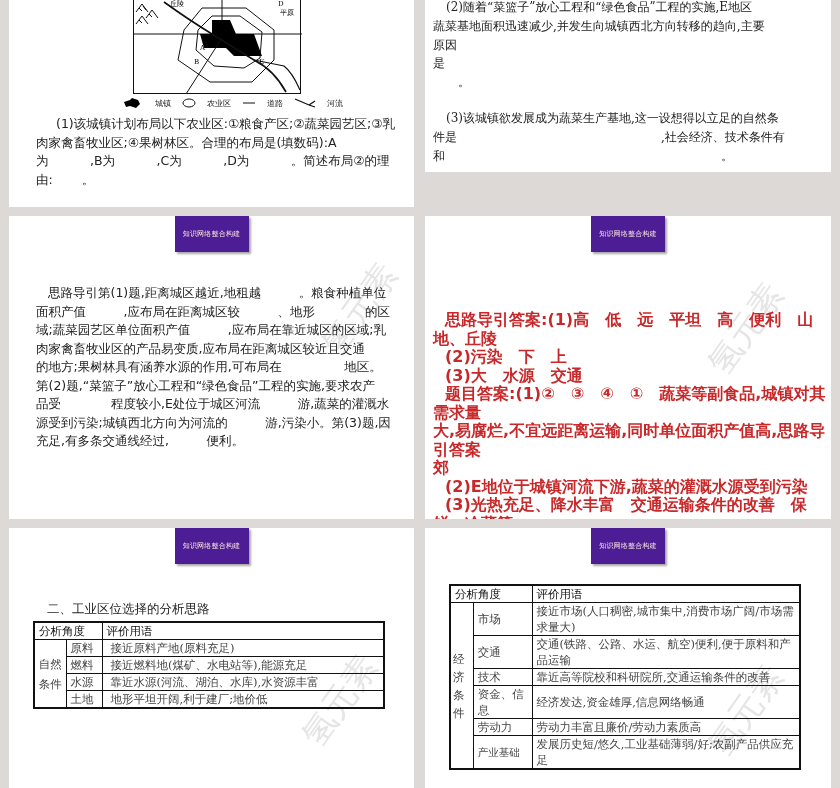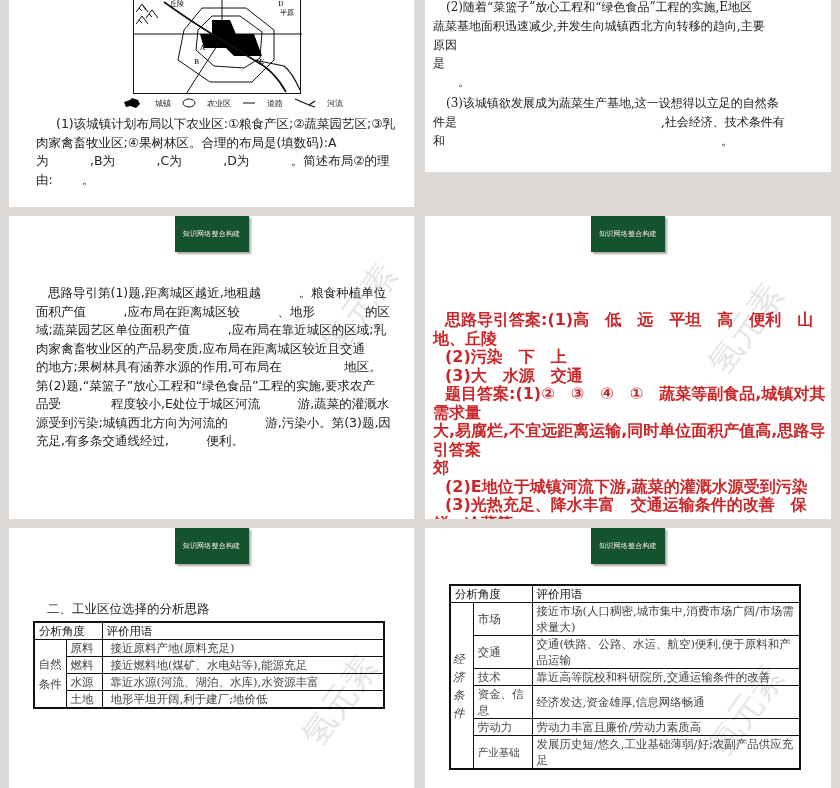--- a/index.html
+++ b/index.html
@@ -8,21 +8,21 @@
   .panel { position: absolute; background: #fff; overflow: hidden; }
   .p1 { left: 9px;   top: 0;     width: 405px; height: 207px; }
   .p2 { left: 425px; top: 0;     width: 406px; height: 172px; }
   .p3 { left: 9px;   top: 216px; width: 405px; height: 303px; }
   .p4 { left: 425px; top: 216px; width: 406px; height: 303px; }
   .p5 { left: 9px;   top: 528px; width: 405px; height: 260px; }
   .p6 { left: 425px; top: 528px; width: 406px; height: 260px; }
 
   .badge {
     position: absolute; top: 0; left: 50%; transform: translateX(-50%);
-    width: 74px; height: 36px; background: #14532d; color: #fbe9dd;
+    width: 74px; height: 36px; background: #4c1d95; color: #fbe9dd;
     font-size: 7px; display: flex; align-items: center; justify-content: center;
     box-shadow: 2px 2px 2px rgba(0,0,0,0.35); letter-spacing: 0.2px;
   }
   .txt { position: absolute; font-size: 12.5px; line-height: 18.5px; }
   .serif { font-family: "DejaVu Serif", "Liberation Serif", serif; }
   .red { color: #c8282a; font-weight: bold; }
 
   
   .map { position: absolute; left: 124px; top: 0; width: 168px; height: 94px; border: 1.5px solid #111; border-top: none; }
   .legend { position: absolute; left: 115px; top: 97px; font-size: 8px; display: flex; align-items: center; gap: 11px; font-family: "DejaVu Serif", serif; }
@@ -94,21 +94,21 @@
   </div>
 </div>
 
 <div class="panel p2">
   <div class="txt serif" style="left:8px; top:-2px; width:392px; font-size:12px; line-height:18.8px;">
     <div style="text-indent:13px">(2)随着“菜篮子”放心工程和“绿色食品”工程的实施,E地区</div>
     <div>蔬菜基地面积迅速减少,并发生向城镇西北方向转移的趋向,主要</div>
     <div>原因</div>
     <div>是</div>
     <div style="text-indent:13px">　。</div>
-    <div style="text-indent:13px; margin-top:2px">(3)该城镇欲发展成为蔬菜生产基地,这一设想得以立足的自然条</div>
+    <div style="text-indent:13px; margin-top:17px">(3)该城镇欲发展成为蔬菜生产基地,这一设想得以立足的自然条</div>
     <div>件是　　　　　　　　　　　　　　　　　,社会经济、技术条件有</div>
     <div>和　　　　　　　　　　　　　　　　　　　　　　　。</div>
   </div>
 </div>
 
 <div class="panel p3">
   <div class="badge">知识网络整合构建</div>
   <div class="wm" style="left:300px; top:70px;">氢元素</div>
   <div class="txt" style="left:27px; top:68px; width:372px; line-height:18.5px;">
     <div style="text-indent:12px">思路导引第(1)题,距离城区越近,地租越　　　。粮食种植单位</div>
@@ -173,21 +173,21 @@
 <div class="panel p6">
   <div class="badge">知识网络整合构建</div>
   <div class="wm" style="left:270px; top:160px;">氢元素</div>
   <table class="ana" style="left:24px; top:56px; width:352px; font-size:11.5px; line-height:16px;">
     <tbody>
         <tr class="hdr">
       <td colspan="2" style="width:82px;">分析角度</td>
       <td>评价用语</td>
     </tr>
     <tr>
-      <td rowspan="6" style="width:22px; padding:0 2px; line-height:18px; word-break:break-all; vertical-align:middle;font-style:italic;">经济条件</td>
+      <td rowspan="6" style="width:22px; padding:0 2px; line-height:18px; word-break:break-all; vertical-align:middle;">经济条件</td>
       <td style="width:56px;">市场</td>
       <td>接近市场(人口稠密,城市集中,消费市场广阔/市场需求量大)</td>
     </tr>
     <tr>
       <td>交通</td>
       <td>交通(铁路、公路、水运、航空)便利,便于原料和产品运输</td>
     </tr>
     <tr>
       <td>技术</td>
       <td>靠近高等院校和科研院所,交通运输条件的改善</td>

